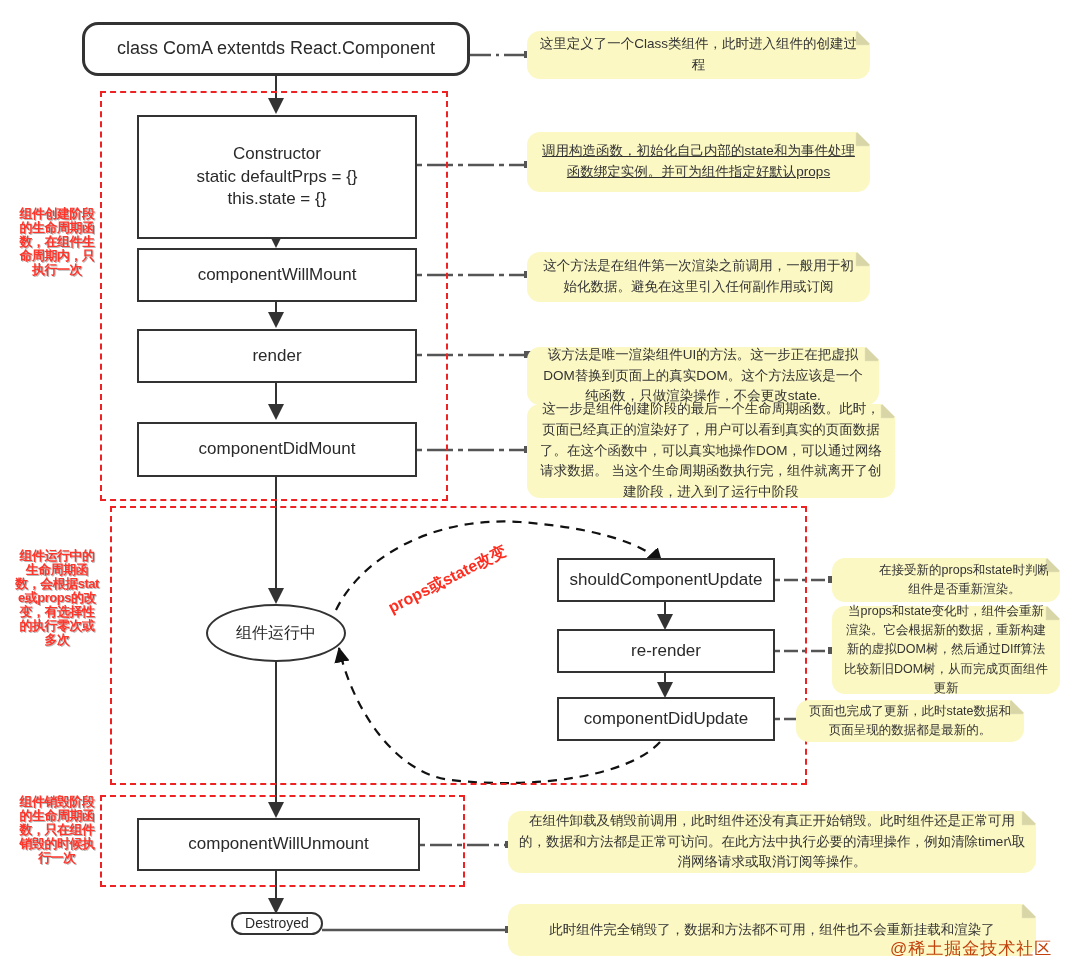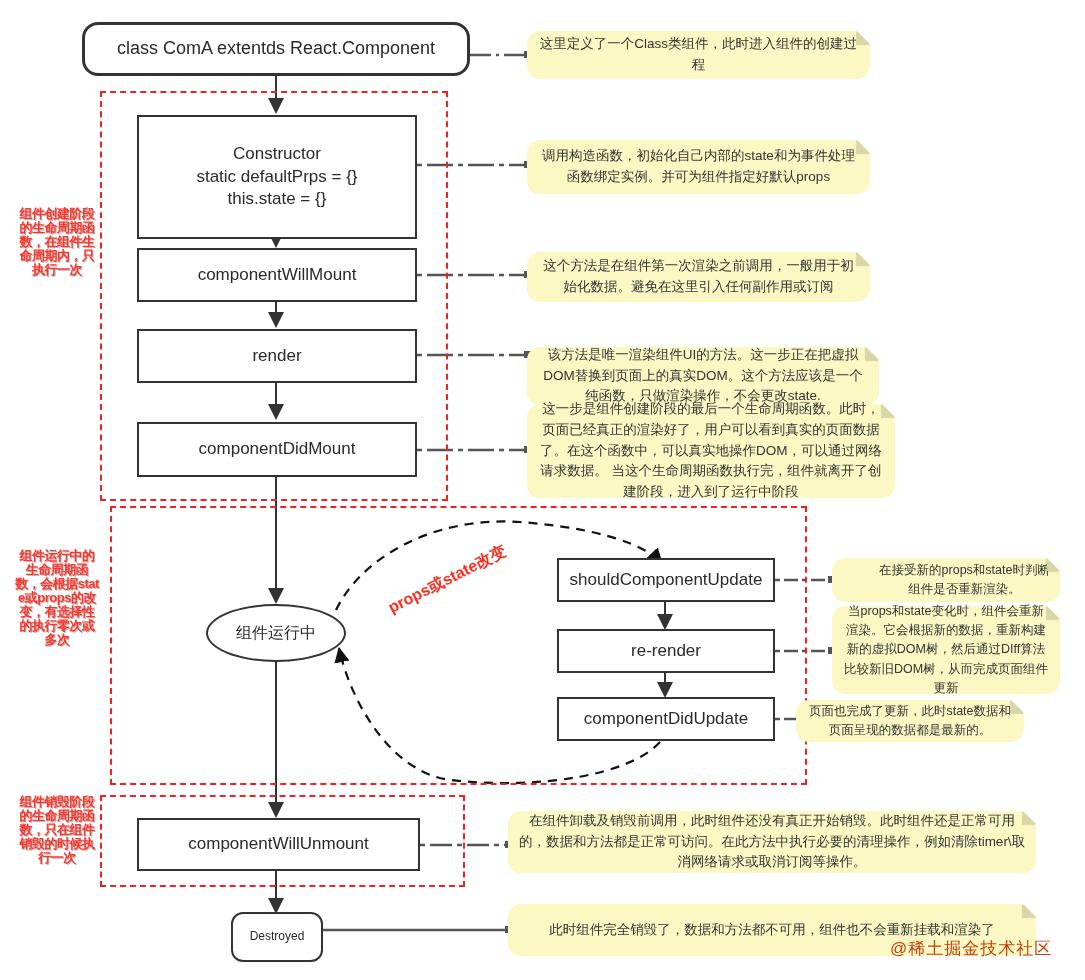--- a/index.html
+++ b/index.html
@@ -176,29 +176,29 @@
   <div class="node ellipse" style="left:206px; top:604px; width:140px; height:58px;">组件运行中</div>
 
   <div class="node" style="left:557px; top:558px; width:218px; height:44px;">shouldComponentUpdate</div>
 
   <div class="node" style="left:557px; top:629px; width:218px; height:44px;">re-render</div>
 
   <div class="node" style="left:557px; top:697px; width:218px; height:44px;">componentDidUpdate</div>
 
   <div class="node" style="left:137px; top:818px; width:283px; height:53px;">componentWillUnmount</div>
 
-  <div class="node rounded" style="left:231px; top:912px; width:92px; height:50px; font-size:12px; border-radius:12px;">Destroyed</div>
+  <div class="node rounded" style="left:231px; top:912px; width:92px; height:23px; font-size:14px; border-radius:12px;">Destroyed</div>
 
   <div class="rot-label" style="left:385px; top:600px;">props或state改变</div>
 
   <div class="note" style="left:527px; top:31px; width:343px; height:48px;">
     <span>这里定义了一个Class类组件，此时进入组件的创建过程</span>
   </div>
 
-  <div class="note" style="left:527px; top:140px; width:343px; height:54px;">
+  <div class="note" style="left:527px; top:132px; width:343px; height:60px;text-decoration:underline;">
     <span>调用构造函数，初始化自己内部的state和为事件处理函数绑定实例。并可为组件指定好默认props</span>
   </div>
 
   <div class="note" style="left:527px; top:252px; width:343px; height:50px;">
     <span>这个方法是在组件第一次渲染之前调用，一般用于初始化数据。避免在这里引入任何副作用或订阅</span>
   </div>
 
   <div class="note" style="left:527px; top:327px; width:352px; height:58px;margin-top:20px;">
     <span>该方法是唯一渲染组件UI的方法。这一步正在把虚拟DOM替换到页面上的真实DOM。这个方法应该是一个纯函数，只做渲染操作，不会更改state.</span>
   </div>

